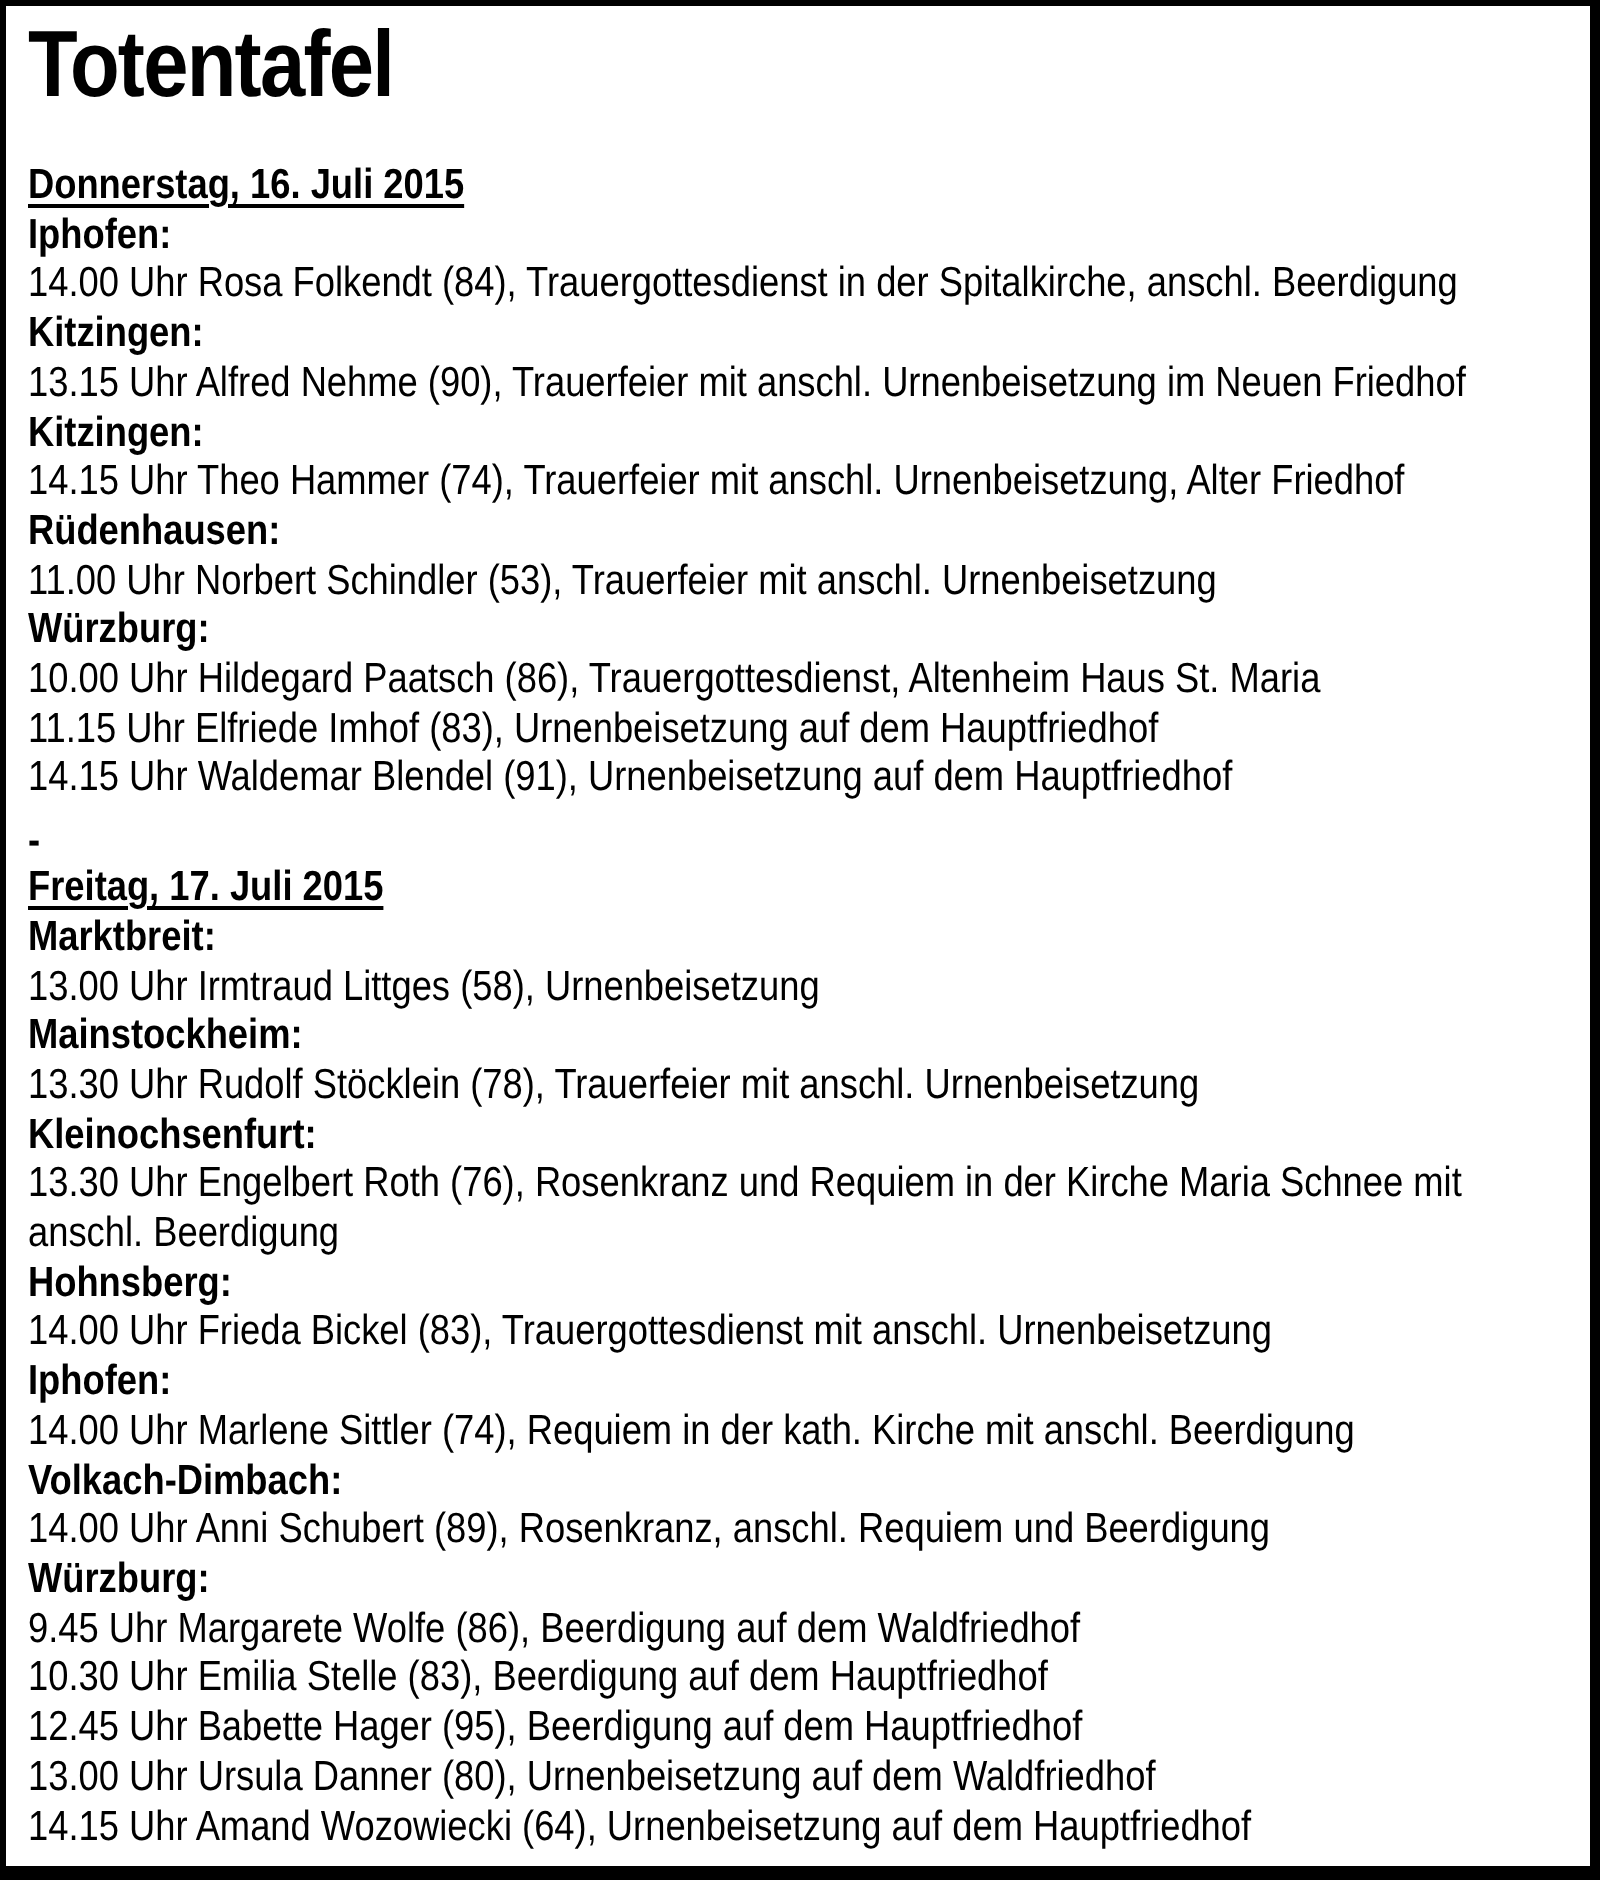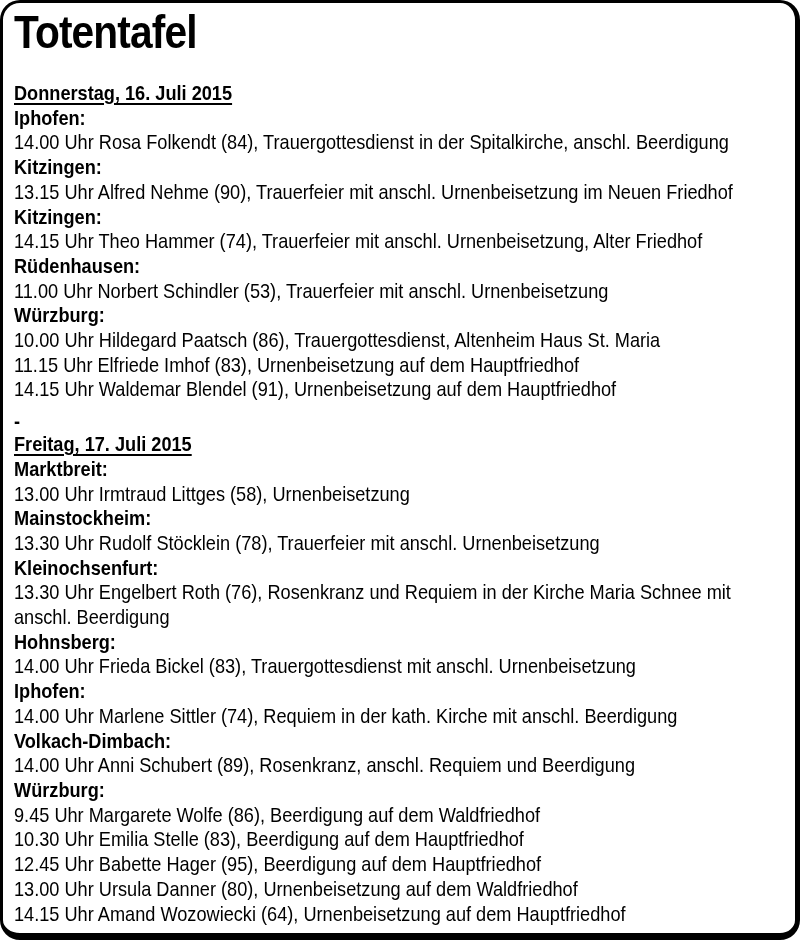--- a/index.html
+++ b/index.html
@@ -17,21 +17,20 @@
   .frame {
     box-sizing: border-box;
     width: 800px;
     height: 940px;
     border-style: solid;
     border-color: #000000;
     border-width: 3px 5px 7px 3px;
     padding: 4px 0 0 11px;
     overflow: hidden;
     background: #ffffff;
-    border-radius: 20px;
   }
   
   .condensed {
     width: 900px;
     transform: scaleX(0.865);
     transform-origin: 0 0;
   }
   .title {
     font-size: 47px;
     font-weight: bold;

